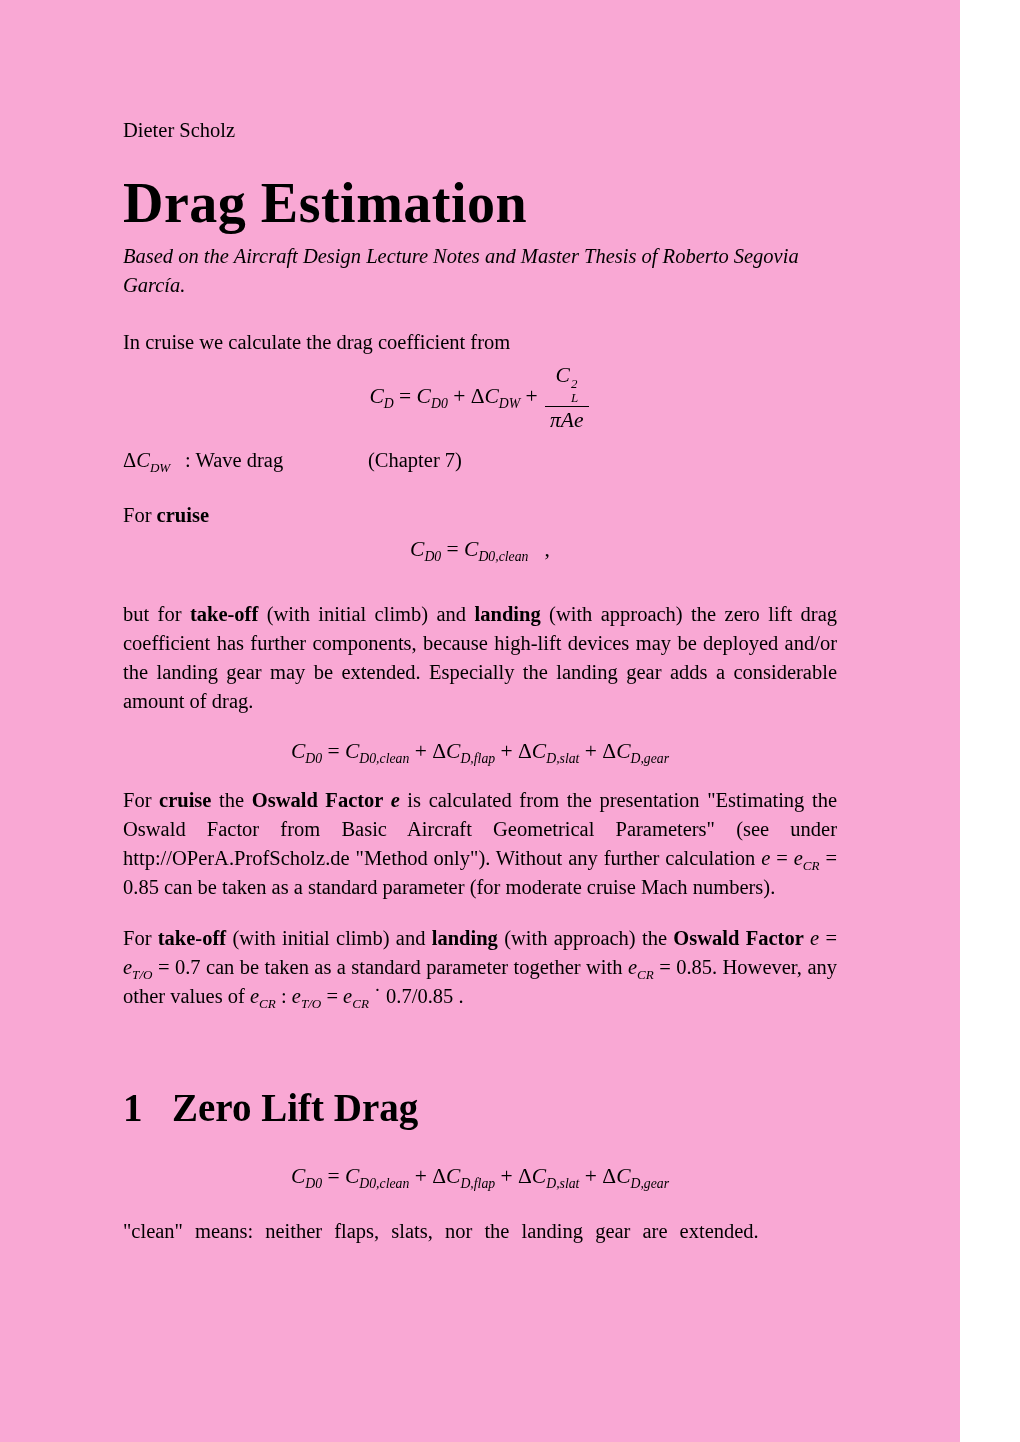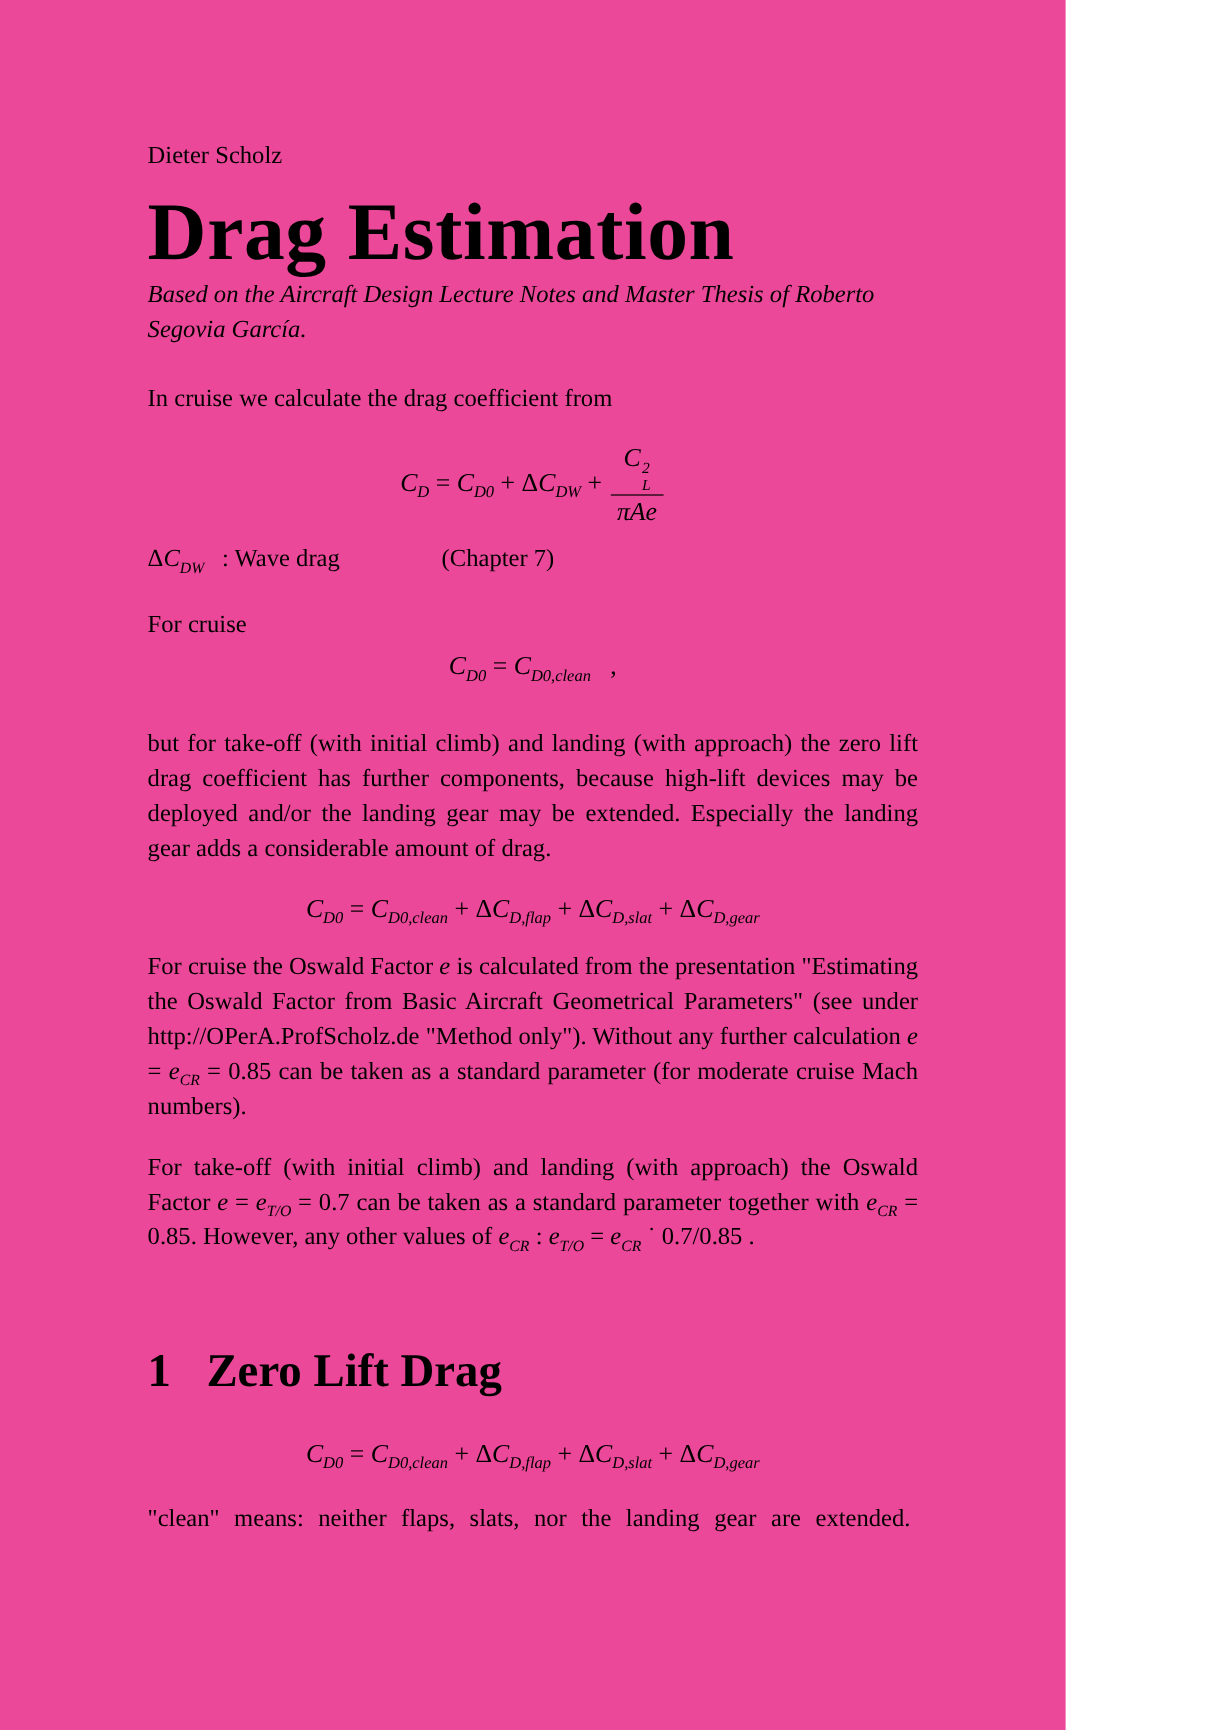--- a/index.html
+++ b/index.html
@@ -5,47 +5,47 @@
   * { margin:0; padding:0; box-sizing:border-box; }
   html,body { background:#ffffff; }
   body {
     width:1020px; height:1442px;
     font-family:"Liberation Serif", serif;
     color:#000000;
     position:relative;
     overflow:hidden;
   }
   .page {
-    width:888px; height:1442px;
+    width:960px; height:1442px;
     padding:116px 123px 0 123px;
-    background:#ec4899;
+    background:#f9a8d4;
   }
   .author { font-size:20.5px; line-height:29px; }
   .doc-title {
-    font-size:68px; font-weight:bold; line-height:60px;
-    margin-top:18px; letter-spacing:0.5px;
+    font-size:56px; font-weight:bold; line-height:60px;
+    margin-top:28px; letter-spacing:0.5px;
   }
   .subtitle { font-size:20.5px; font-style:italic; line-height:29px; margin-top:9px; }
   .para { font-size:20.5px; line-height:29px; }
   .just { text-align:justify; }
   .spread { word-spacing:0.34em; }
   .mt-intro { margin-top:28px; }
   .mt-p2 { margin-top:36px; }
   .mt-p3 { margin-top:20px; }
   .mt-p4 { margin-top:22px; }
   .mt-cruise { margin-top:26px; }
   .mt-clean { margin-top:26px; }
-  .b { font-weight:normal; }
+  .b { font-weight:bold; }
   .i { font-style:italic; }
   sub { font-size:64%; line-height:0; }
   .formula {
     text-align:center; font-size:21.5px; line-height:30px;
     white-space:pre-wrap;
   }
-  .f1 { margin-top:22px; }
+  .f1 { margin-top:6px; }
   .f2 { margin-top:4px; }
   .f3 { margin-top:20px; }
   .f4 { margin-top:30px; }
   .frac {
     display:inline-block; vertical-align:middle;
     text-align:center; margin:0 2px; line-height:1.15;
   }
   .frac .num { display:block; border-bottom:1.4px solid #000; padding:0 5px 1px 5px; }
   .frac .den { display:block; padding:1px 5px 0 5px; }
   .supsub {

